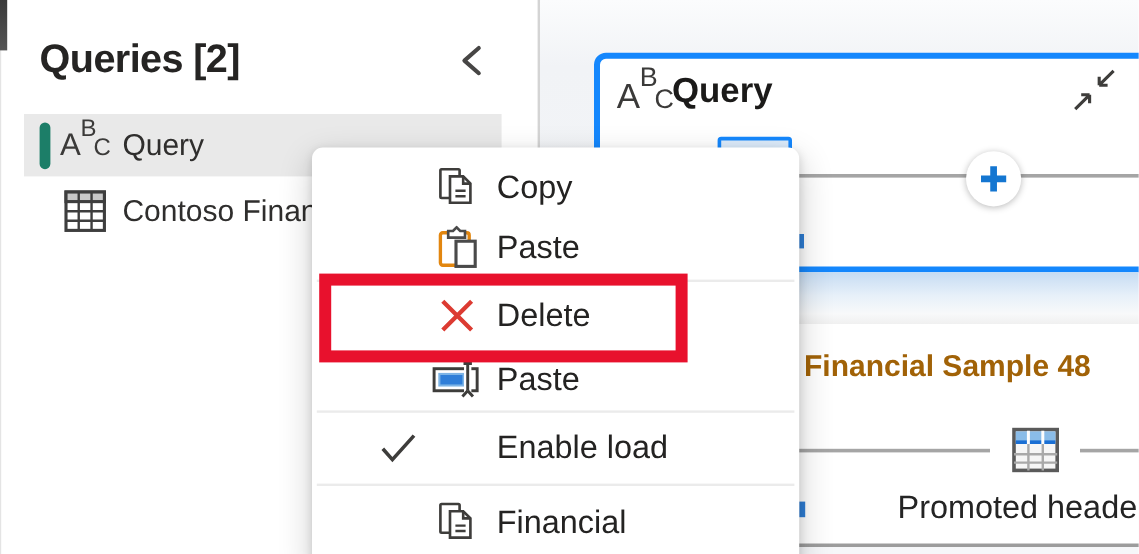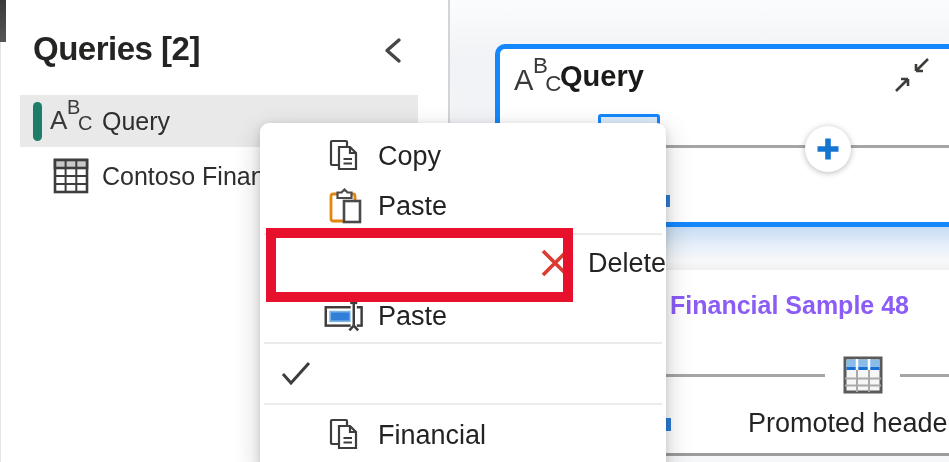--- a/index.html
+++ b/index.html
@@ -42,30 +42,30 @@
   .h-conn{position:absolute;background:#a5a5a5;height:2.5px;}
   .c1-line{left:0;top:96px;width:494px;}
   .plus-btn{position:absolute;left:305px;top:77px;width:46px;height:46px;border-radius:50%;
             background:#fff;box-shadow:0 1px 6px rgba(0,0,0,0.28);display:flex;align-items:center;justify-content:center;cursor:pointer;}
   .sliver{position:absolute;background:#2e7ed6;}
 
   .card2{position:absolute;left:495px;top:227px;width:505px;height:229px;background:#fff;
          border-radius:8px;border-bottom:3px solid #9c9c9c;z-index:2;}
   .card2-head{position:absolute;left:0;top:0;width:505px;height:43px;border-radius:8px 8px 0 0;
               background:linear-gradient(180deg,#c6dcf3 0%,#e7f0f9 45%,#f8f9fa 80%,#f0f0f0 100%);}
-  .card2-title{position:absolute;left:175px;top:64px;font-size:25px;font-weight:700;color:#8b5cf6;white-space:nowrap;}
+  .card2-title{position:absolute;left:175px;top:64px;font-size:25px;font-weight:700;color:#a16207;white-space:nowrap;}
   .c2-line-l{left:0;top:147px;width:330px;}
   .c2-line-r{left:405px;top:147px;width:100px;}
   .c2-icon{position:absolute;left:347px;top:128px;}
   .c2-step-label{position:absolute;left:253px;top:181px;font-size:27px;color:#242424;white-space:nowrap;}
 
   
   .menu{position:absolute;left:260px;top:123px;width:406px;height:350px;background:#fff;
         border-radius:9px;box-shadow:0 10px 28px rgba(0,0,0,0.20),0 2px 8px rgba(0,0,0,0.13);z-index:10;}
-  .mi{position:absolute;left:0;width:100%;display:flex;align-items:center;cursor:pointer;}
+  .mi{position:absolute;left:0;width:100%;display:flex;align-items:center;cursor:pointer;padding-left:36px;}
   .mi .gutter{width:64px;padding-left:20px;flex:0 0 auto;display:flex;align-items:center;}
   .mi .micon{width:42px;flex:0 0 auto;display:flex;align-items:center;justify-content:center;}
   .mi .mlabel{margin-left:12px;font-size:27px;color:#242322;white-space:nowrap;}
   .msep{position:absolute;left:4px;right:4px;height:2px;background:#ebebeb;}
 
   .red-box{position:absolute;left:266px;top:228px;width:307px;height:74px;
            border:10px solid #e8112d;z-index:11;}
 </style>
 </head>
 <body>
@@ -169,21 +169,21 @@
           <rect x="4" y="6" width="24" height="27" rx="2" fill="#fff" stroke="#e2860f" stroke-width="2.8"></rect>
           <path d="M10.5 10 V4.5 H14.5 L17.5 1.5 L20.5 4.5 H24.5 V10 Z" fill="#fff" stroke="#4a4a4a" stroke-width="2.2"></path>
           <rect x="17" y="13" width="16" height="21" fill="#fff" stroke="#4a4a4a" stroke-width="2.6"></rect>
         </svg>
       </div>
       <div class="mlabel">Paste</div>
     </div>
 
     <div class="msep" style="top:110px;"></div>
 
-    <div class="mi" style="top:113px;height:54px;justify-content:flex-end;">
+    <div class="mi" style="top:113px;height:54px;">
       <div class="gutter"></div>
       <div class="micon">
         <svg width="34" height="34" viewBox="0 0 34 34">
           <path d="M5 5 L29 29 M29 5 L5 29" stroke="#dc3b32" stroke-width="3.6" fill="none"></path>
         </svg>
       </div>
       <div class="mlabel">Delete</div>
     </div>
 
     <div class="mi" style="top:169px;height:48px;">
@@ -203,20 +203,21 @@
 
     <div class="msep" style="top:219px;"></div>
 
     <div class="mi" style="top:222px;height:56px;">
       <div class="gutter">
         <svg width="32" height="28" viewBox="0 0 32 28">
           <path d="M3 15 L11 24 L29 4" fill="none" stroke="#3e3d3b" stroke-width="3"></path>
         </svg>
       </div>
       <div class="micon"></div>
+      <div class="mlabel">Enable load</div>
     </div>
 
     <div class="msep" style="top:280px;"></div>
 
     <div class="mi" style="top:284px;height:56px;">
       <div class="gutter"></div>
       <div class="micon">
         <svg width="36" height="36" viewBox="0 0 36 36">
           <rect x="4" y="3" width="16" height="24" rx="1" fill="#fff" stroke="#3e3d3b" stroke-width="2.2"></rect>
           <path d="M12 9 H23 L29 15 V31 H12 Z" fill="#fff" stroke="#3e3d3b" stroke-width="2.2"></path>

